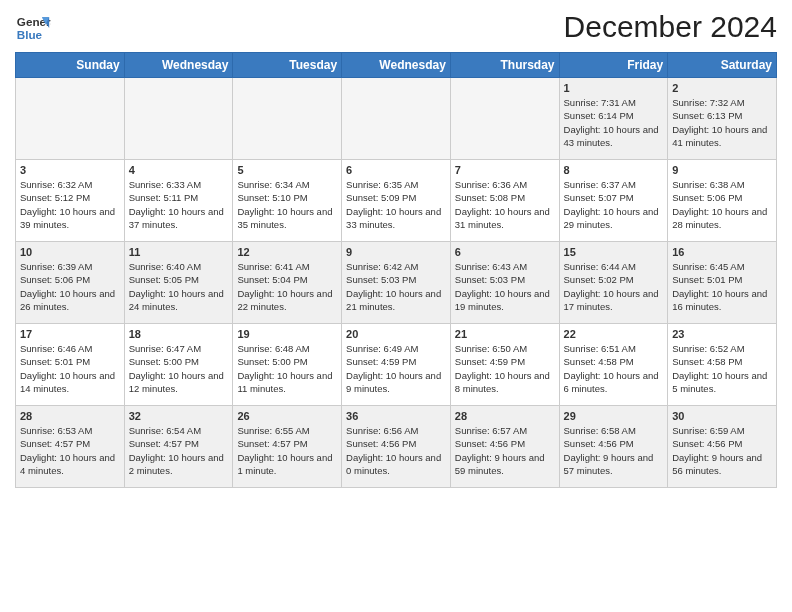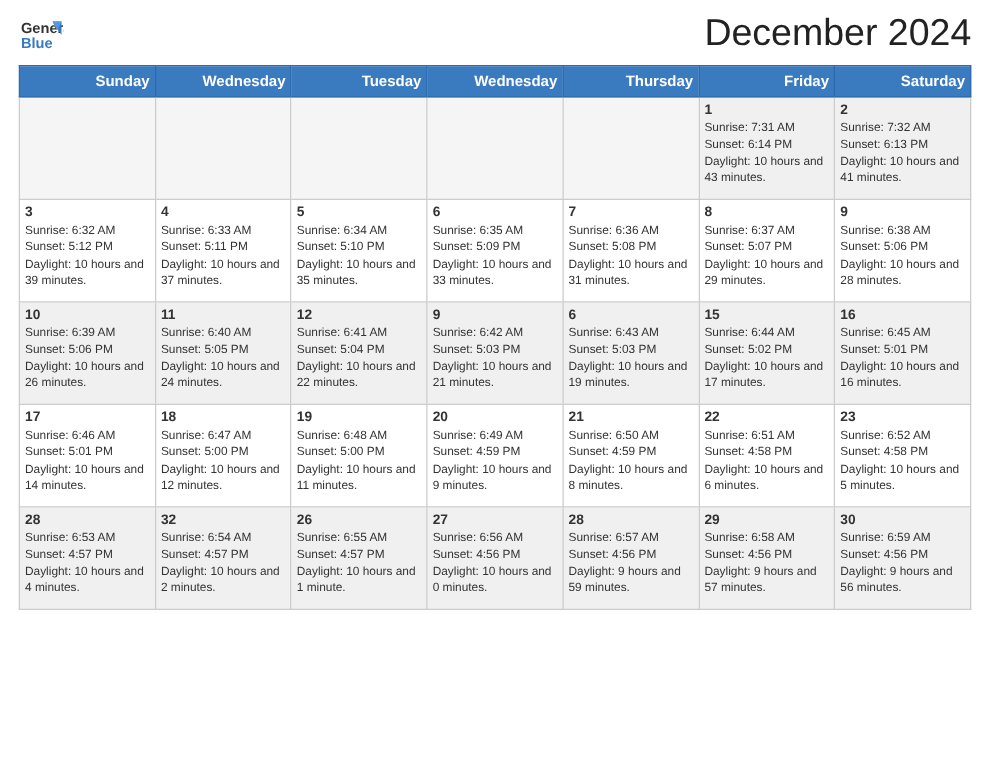--- a/index.html
+++ b/index.html
@@ -225,21 +225,21 @@
           </td>
           <td class="shaded">
             <span class="day-num">32</span>
             <div class="day-info">Sunrise: 6:54 AM<br>Sunset: 4:57 PM<br>Daylight: 10 hours and 2 minutes.</div>
           </td>
           <td class="shaded">
             <span class="day-num">26</span>
             <div class="day-info">Sunrise: 6:55 AM<br>Sunset: 4:57 PM<br>Daylight: 10 hours and 1 minute.</div>
           </td>
           <td class="shaded">
-            <span class="day-num">27</span>
+            <span class="day-num">36</span>
             <div class="day-info">Sunrise: 6:56 AM<br>Sunset: 4:56 PM<br>Daylight: 10 hours and 0 minutes.</div>
           </td>
           <td class="shaded">
             <span class="day-num">28</span>
             <div class="day-info">Sunrise: 6:57 AM<br>Sunset: 4:56 PM<br>Daylight: 9 hours and 59 minutes.</div>
           </td>
           <td class="shaded">
             <span class="day-num">29</span>
             <div class="day-info">Sunrise: 6:58 AM<br>Sunset: 4:56 PM<br>Daylight: 9 hours and 57 minutes.</div>
           </td>

